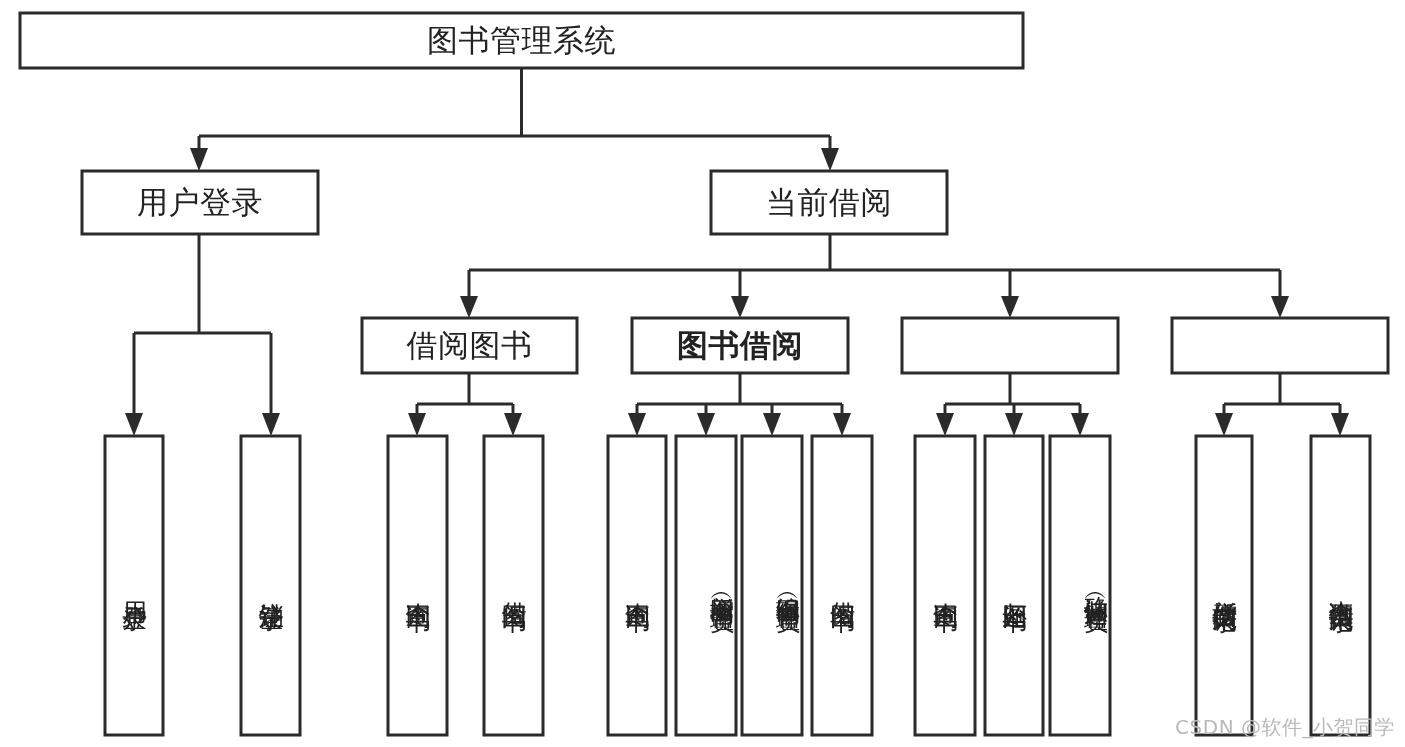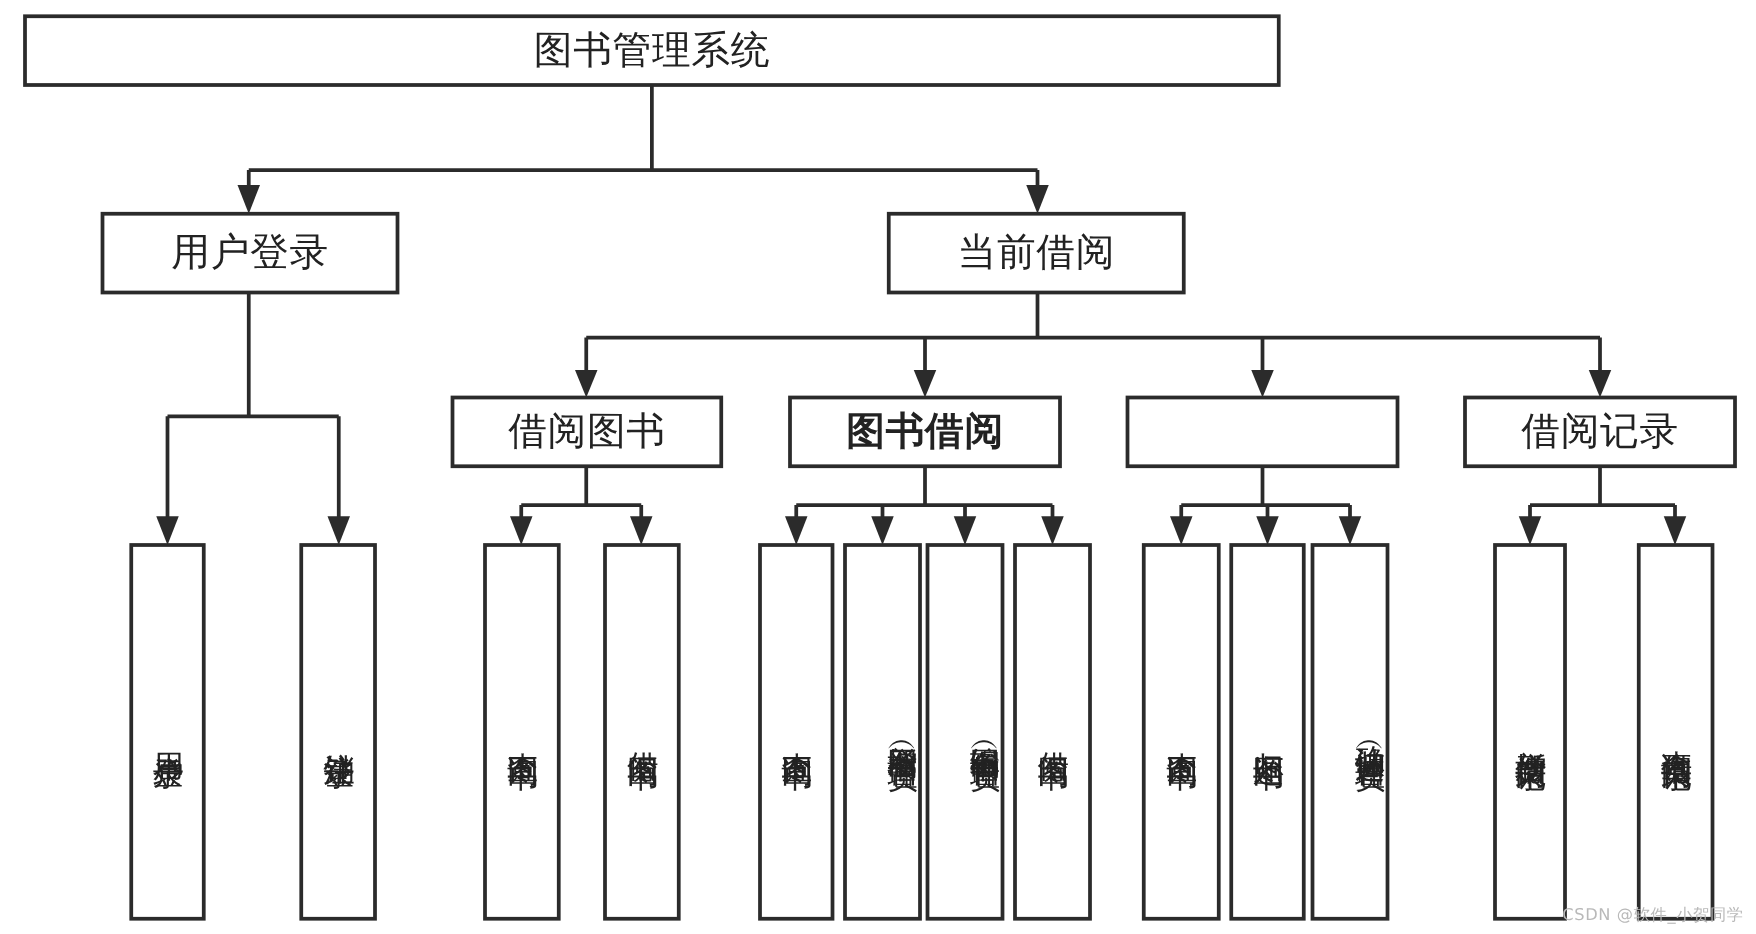--- a/index.html
+++ b/index.html
@@ -71,21 +71,21 @@
     pointer-events: none;
   }
   .node-label-v.small {
     font-size: 24px;
   }
   .watermark {
     position: absolute;
     right: 10px;
     bottom: 6px;
     color: #b9b9b9;
-    font-size: 13px;
+    font-size: 20px;
     letter-spacing: 0.5px;
     white-space: nowrap;
   }
 </style>
 </head>
 <body>
 
 <div id="diagram-root">
 
   <svg class="diagram-canvas" viewBox="0 0 1405 747">
@@ -189,21 +189,20 @@
     <rect class="node-box" x="1311" y="436" width="59" height="299"></rect>
   </svg>
 
   <div class="node-label-h" style="left:20px; top:13px; width:1003px; height:55px;">图书管理系统</div>
 
   <div class="node-label-h" style="left:82px; top:171px; width:236px; height:63px;">用户登录</div>
   <div class="node-label-h" style="left:711px; top:171px; width:236px; height:63px;">当前借阅</div>
 
   <div class="node-label-h" style="left:362px; top:318px; width:215px; height:55px;">借阅图书</div>
   <div class="node-label-h" style="left:632px; top:318px; width:216px; height:55px;font-weight:bold;">图书借阅</div>
-  <div class="node-label-h" style="left:1172px; top:318px; width:216px; height:55px;">借阅记录</div>
 
   <div class="node-label-v" style="left:105px; top:436px; width:58px; height:299px;">用户登录</div>
   <div class="node-label-v" style="left:241px; top:436px; width:59px; height:299px;">注销登录</div>
   <div class="node-label-v" style="left:388px; top:436px; width:59px; height:299px;">查询图书</div>
   <div class="node-label-v" style="left:484px; top:436px; width:59px; height:299px;">借阅图书</div>
   <div class="node-label-v" style="left:608px; top:436px; width:58px; height:299px;">查询图书</div>
   <div class="node-label-v small" style="left:676px; top:436px; width:60px; height:299px; align-items:flex-start;">新增图书（管理员）</div>
   <div class="node-label-v small" style="left:742px; top:436px; width:60px; height:299px; align-items:flex-start;">编辑图书（管理员）</div>
   <div class="node-label-v" style="left:812px; top:436px; width:60px; height:299px;">借阅图书</div>
   <div class="node-label-v" style="left:915px; top:436px; width:60px; height:299px;">查询图书</div>

